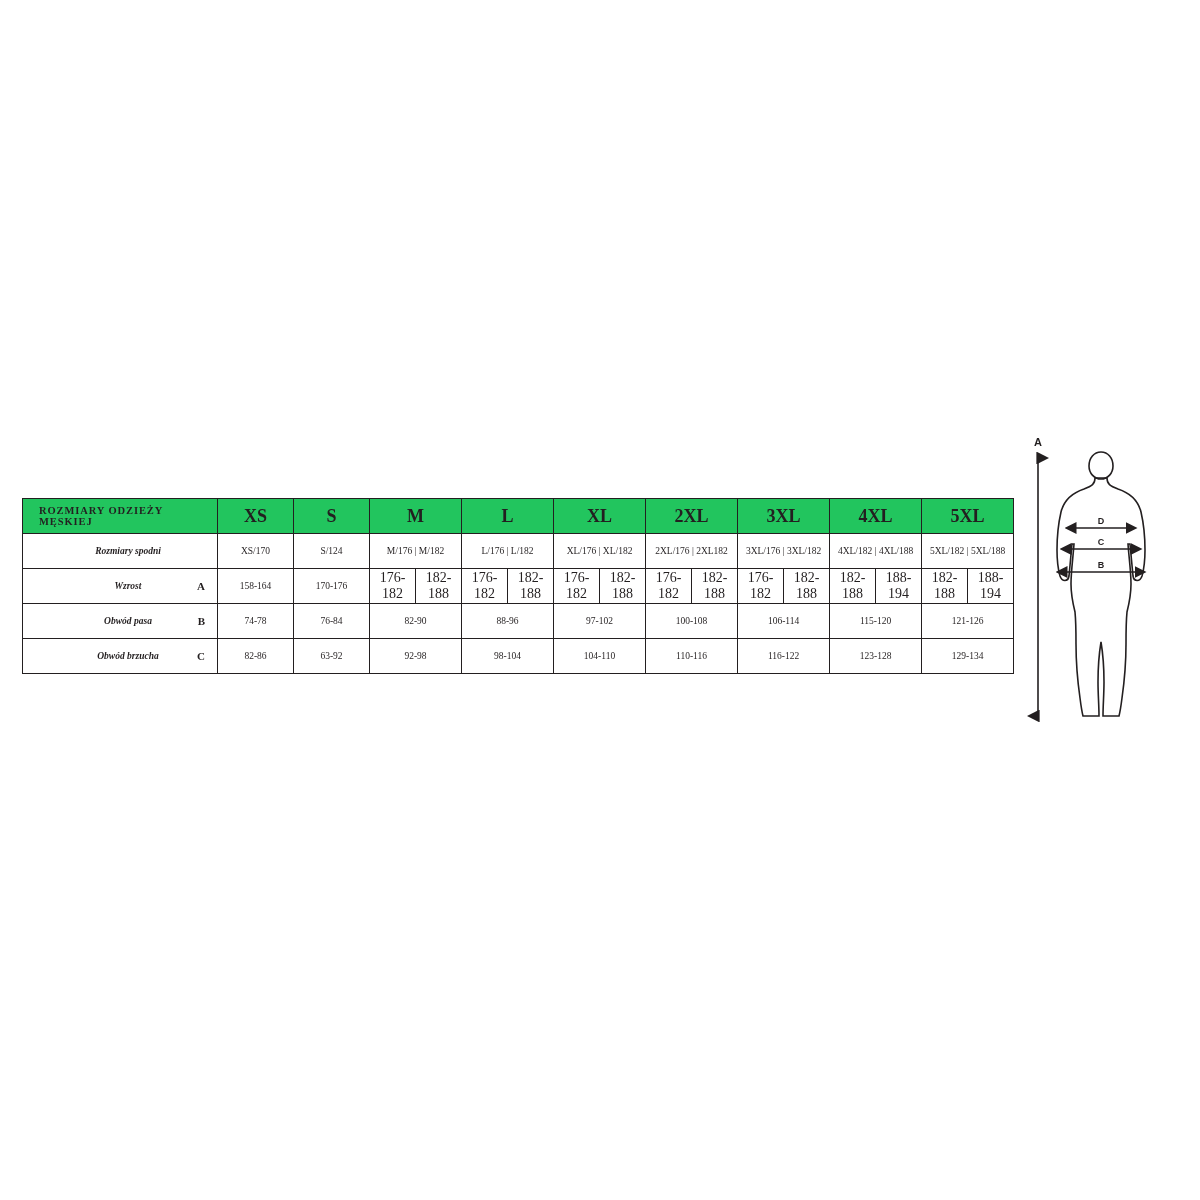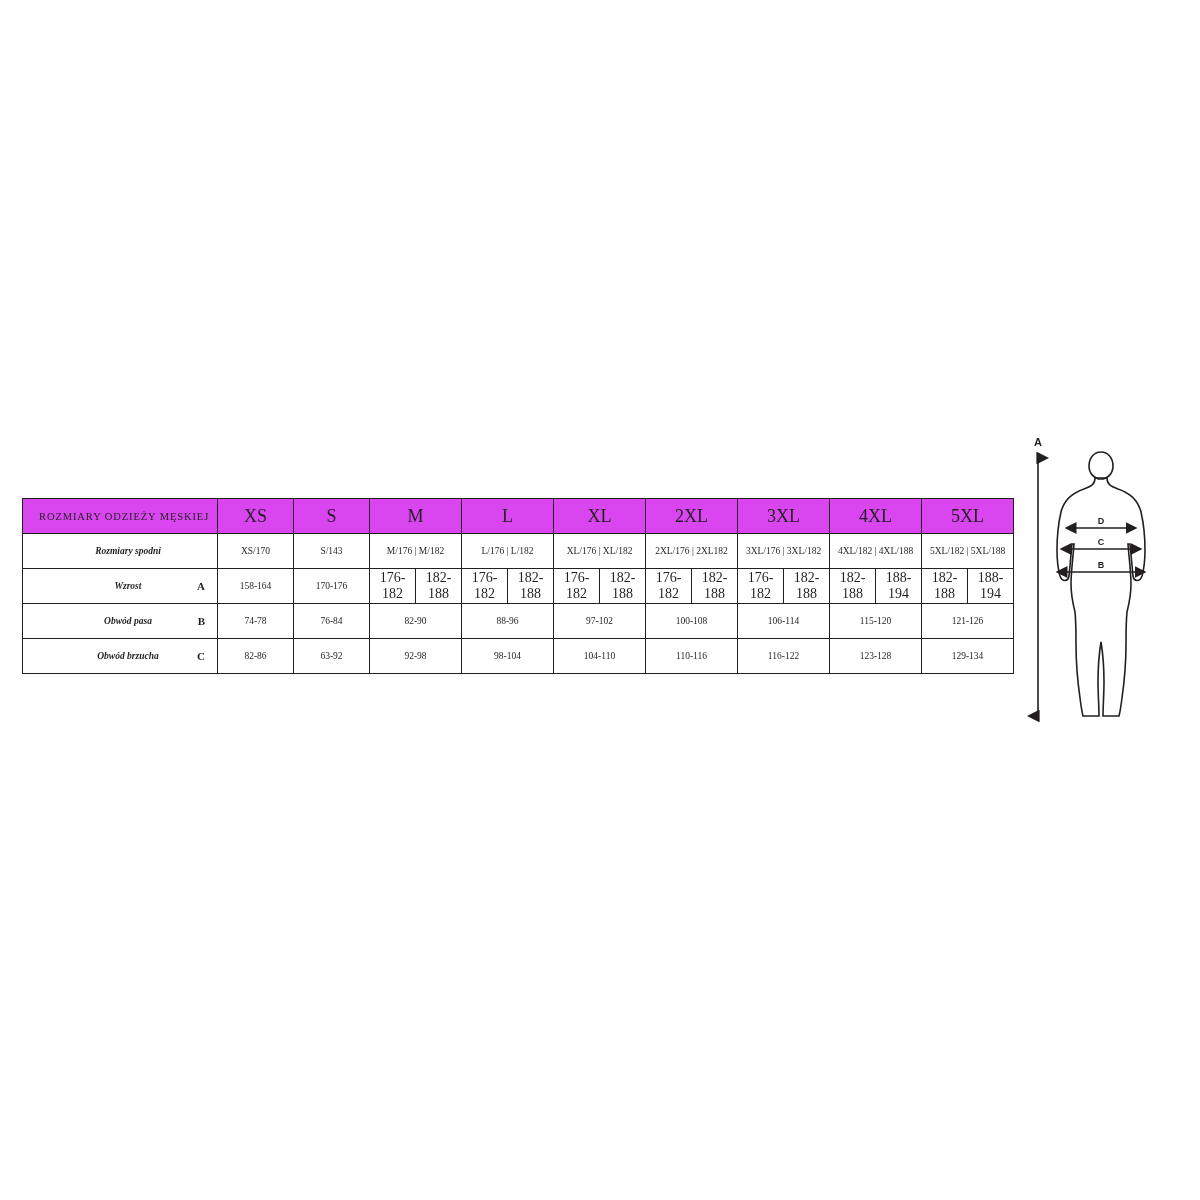--- a/index.html
+++ b/index.html
@@ -37,24 +37,24 @@
     padding: 0;
     text-align: center;
     vertical-align: middle;
     font-size: 9.5px;
     color: #231f20;
     font-family: "Liberation Serif", serif;
     height: 34px;
   }
   
   .hdr td {
-    background: #d946ef;
+    background: #22c55e;
     color: #ffffff;
     font-family: "Liberation Sans", sans-serif;
-    font-weight: normal;
+    font-weight: bold;
     letter-spacing: 0.5px;
     height: 37px;
     border-color: #ef7622;
   }
   .hdr td.title-cell {
     text-align: left;
     padding-left: 16px;
     font-size: 10.5px;
     letter-spacing: 0.9px;
   }
@@ -139,21 +139,21 @@
           <td class="size-cell" colspan="2">4XL</td>
           <td class="size-cell" colspan="2">5XL</td>
         </tr>
 
         <tr>
           <td class="lbl">
             <span>Rozmiary spodni</span>
             <span class="marker"></span>
           </td>
           <td class="val">XS/170</td>
-          <td class="val">S/143</td>
+          <td class="val">S/124</td>
           <td class="val" colspan="2">M/176 | M/182</td>
           <td class="val" colspan="2">L/176 | L/182</td>
           <td class="val" colspan="2">XL/176 | XL/182</td>
           <td class="val" colspan="2">2XL/176 | 2XL182</td>
           <td class="val" colspan="2">3XL/176 | 3XL/182</td>
           <td class="val" colspan="2">4XL/182 | 4XL/188</td>
           <td class="val" colspan="2">5XL/182 | 5XL/188</td>
         </tr>
 
         <tr>

